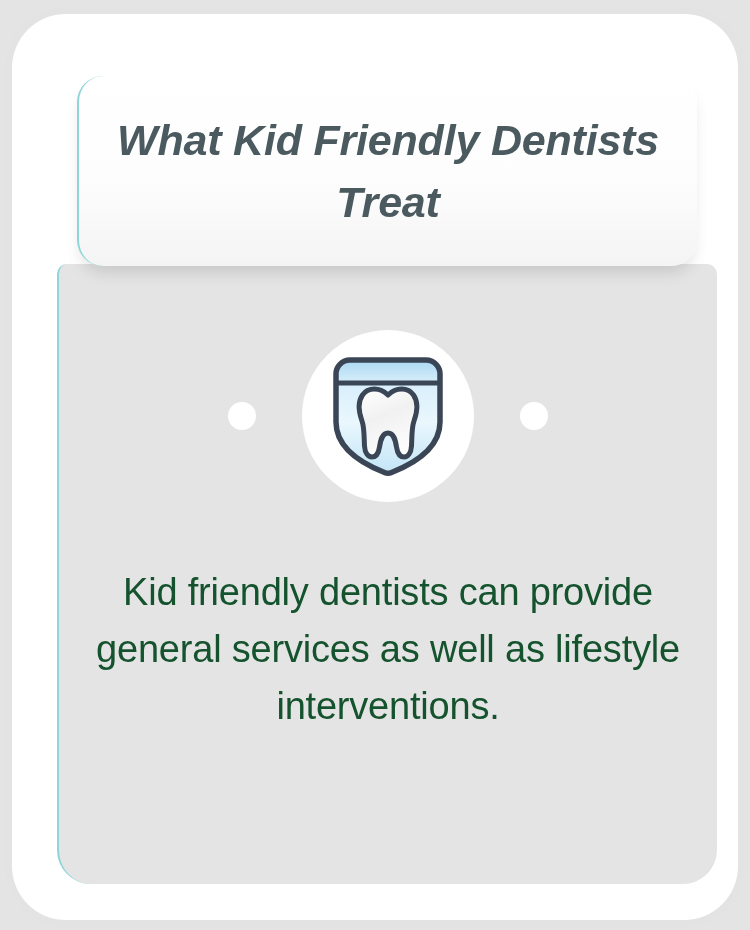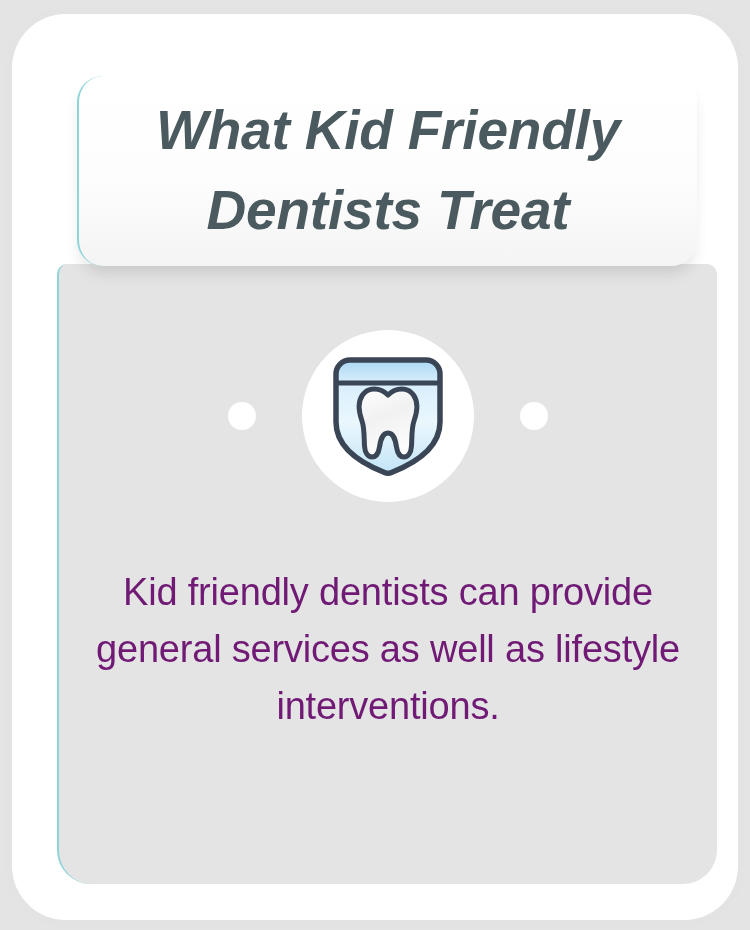--- a/index.html
+++ b/index.html
@@ -52,21 +52,21 @@
     border-radius: 26px;
     border-left: 2px solid #8fd4d8;
     box-shadow: 0 10px 16px -4px rgba(0,0,0,0.13);
     display: flex;
     align-items: center;
     justify-content: center;
     z-index: 5;
   }
 
   #title-text {
-    font-size: 55px;
+    font-size: 43px;
     font-weight: bold;
     font-style: italic;
     color: #4a5a5f;
     text-align: center;
     line-height: 1.45;
     letter-spacing: -0.2px;
     padding: 0 34px;
   }
 
   
@@ -106,21 +106,21 @@
   
   #body-text {
     position: absolute;
     left: 0;
     top: 300px;
     width: 100%;
     padding: 0 16px;
     text-align: center;
     font-size: 38px;
     font-weight: normal;
-    color: #701a75;
+    color: #14532d;
     line-height: 1.5;
     letter-spacing: -0.2px;
   }
 </style>
 </head>
 <body>
 
 <div id="outer-frame">
 
   <div id="body-card">

